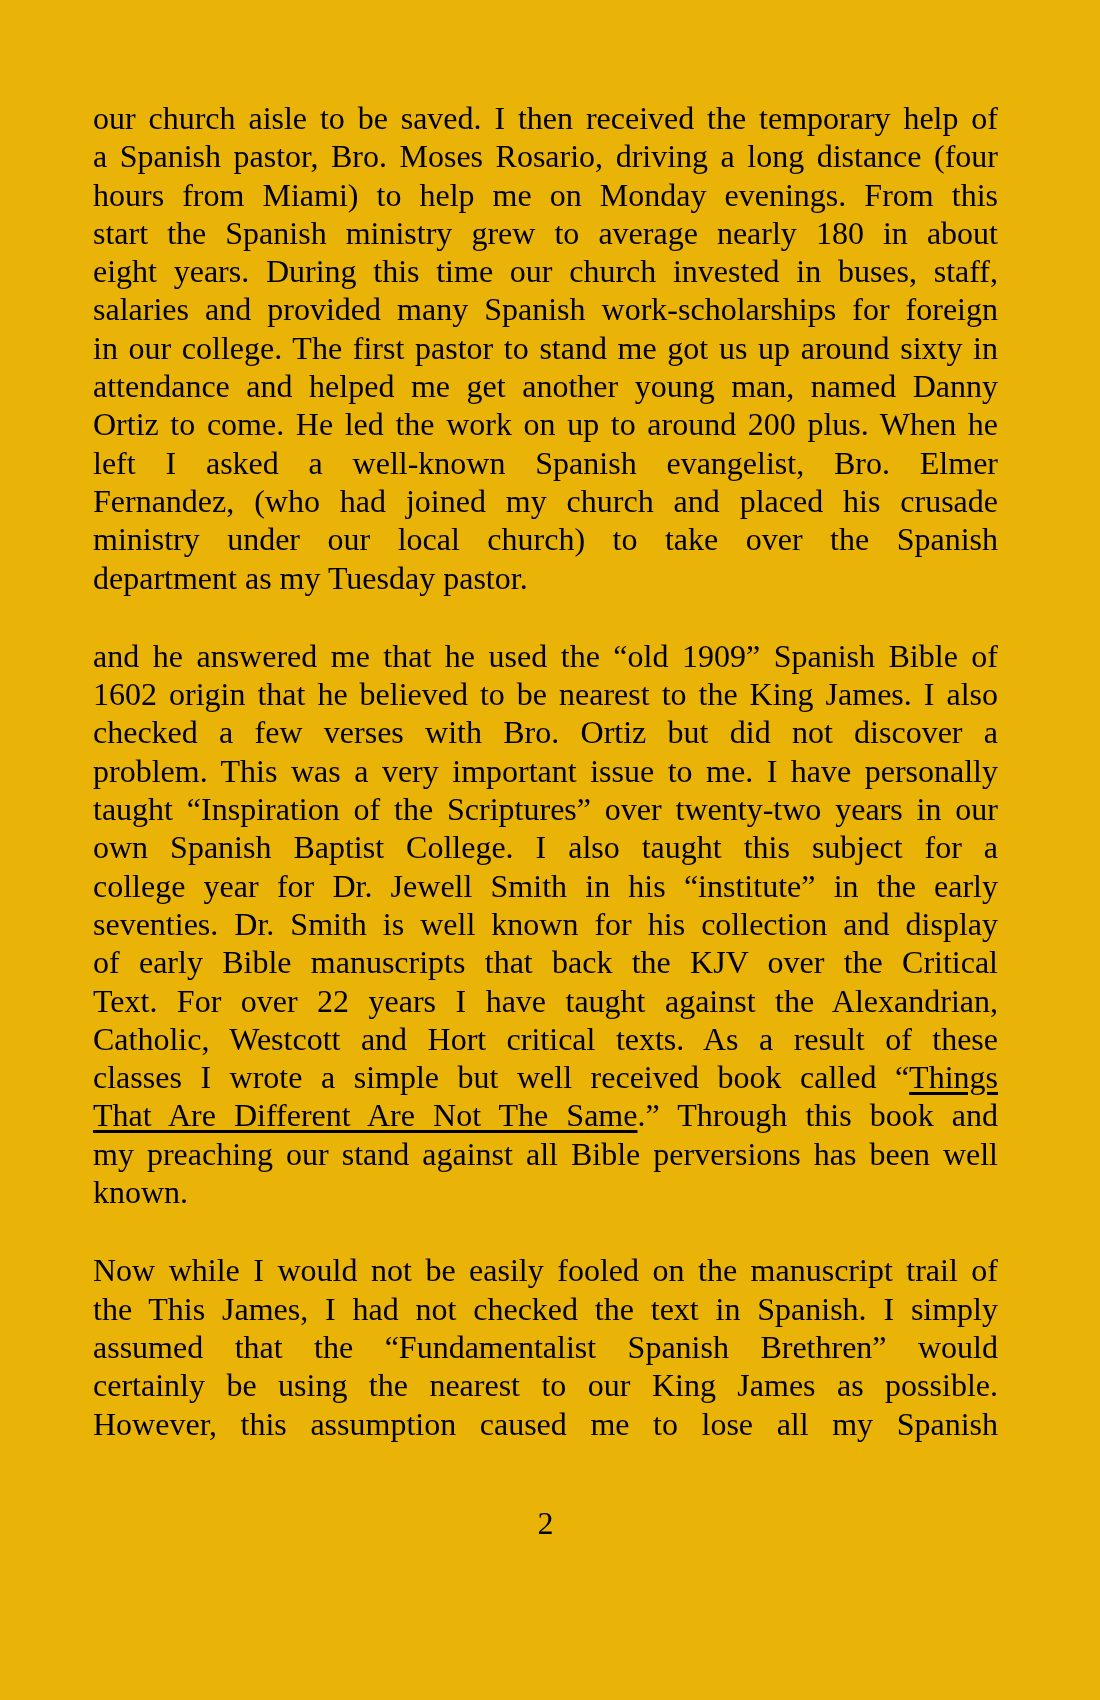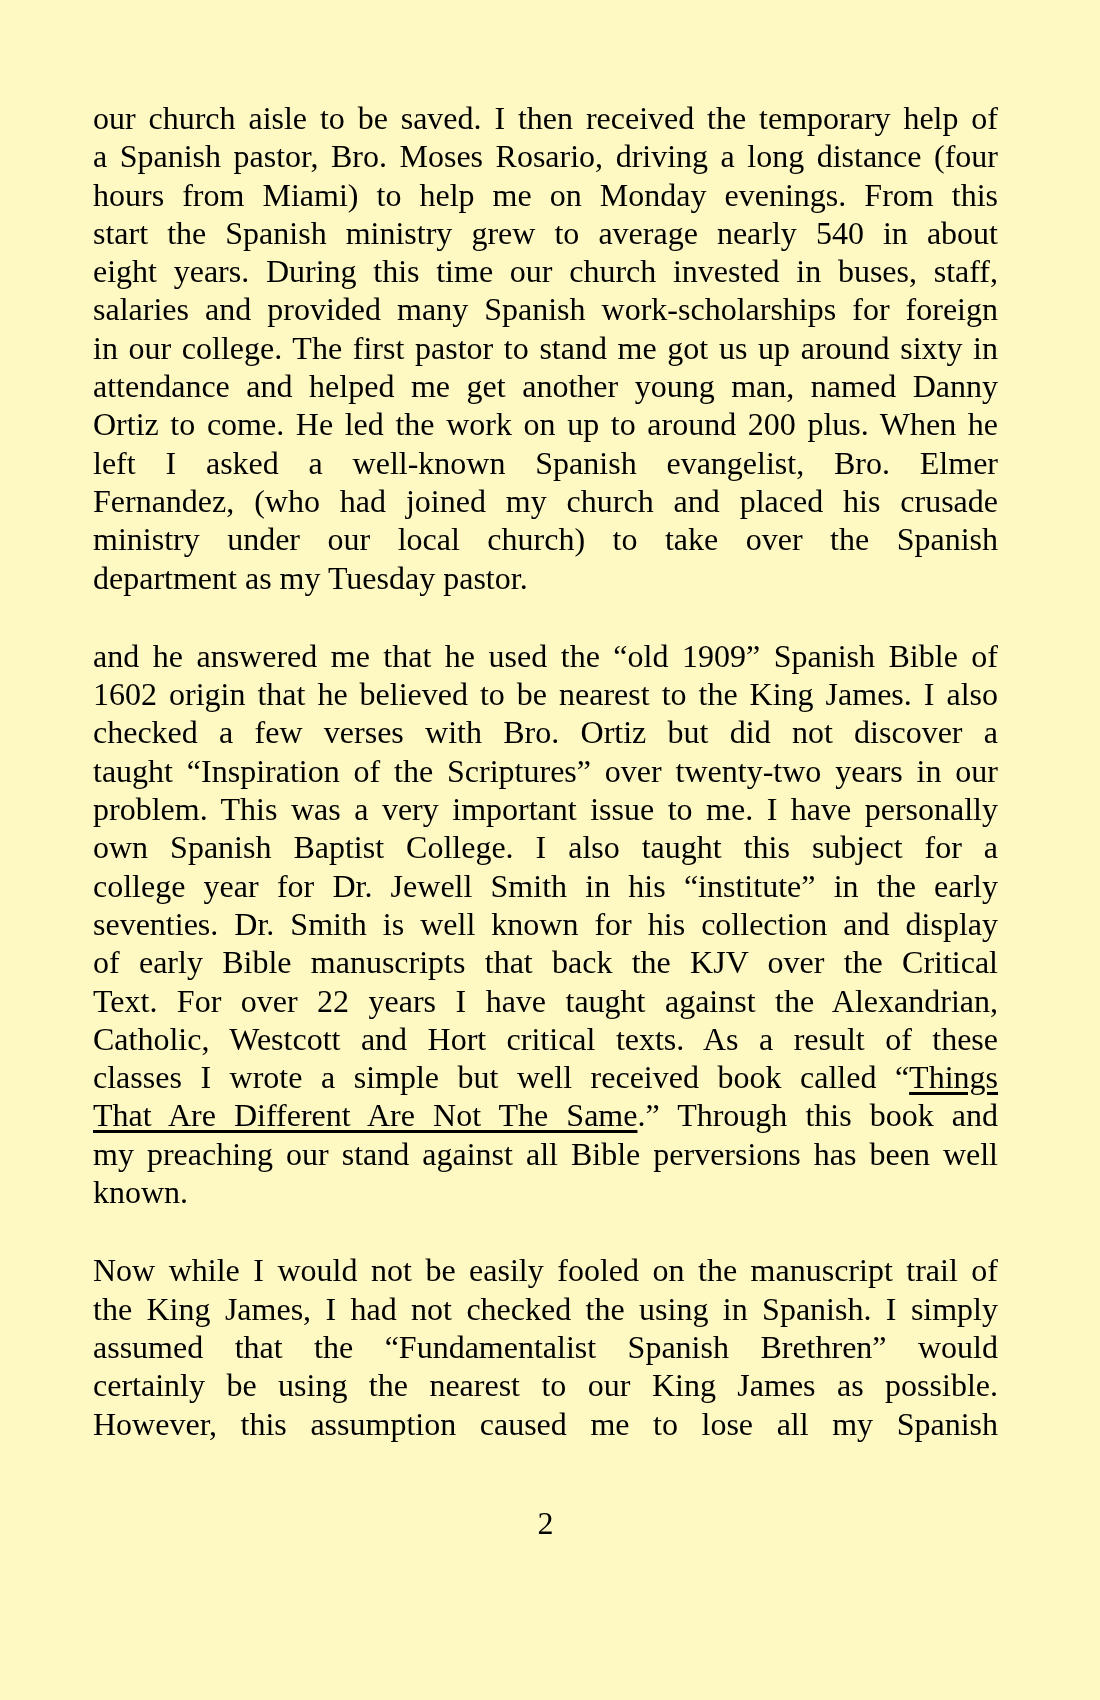--- a/index.html
+++ b/index.html
@@ -1,20 +1,20 @@
 <!DOCTYPE html>
 <html><head>
 <meta charset="utf-8">
 <style>
   html, body { margin: 0; padding: 0; background: #888; }
   .page {
     position: relative;
     width: 1100px;
     height: 1700px;
-    background: #fef9c3;
+    background: #eab308;
     color: #000000;
     font-family: "Liberation Serif", "DejaVu Serif", serif;
     overflow: hidden;
   }
   .text-block {
     position: absolute;
     left: 93px;
     top: 99px;
     width: 905px;
     font-size: 32px;
@@ -47,50 +47,50 @@
 </style>
 </head>
 <body>
 
 <div class="page">
   <div class="text-block">
       <div class="paragraph">
         <div class="line">our church aisle to be saved.  I then received the temporary help of</div>
         <div class="line">a Spanish pastor, Bro. Moses Rosario, driving a long distance (four</div>
         <div class="line">hours from Miami) to help me on Monday evenings.  From this</div>
-        <div class="line">start the Spanish ministry grew to average nearly 540 in about</div>
+        <div class="line">start the Spanish ministry grew to average nearly 180 in about</div>
         <div class="line">eight years.  During this time our church invested in buses, staff,</div>
         <div class="line">salaries and provided many Spanish work-scholarships for foreign</div>
         <div class="line">in our college.  The first pastor to stand me got us up around sixty in</div>
         <div class="line">attendance and helped  me get another young man, named Danny</div>
         <div class="line">Ortiz to come.  He led the work on up to around 200 plus. When he</div>
         <div class="line">left I asked a well-known Spanish evangelist, Bro. Elmer</div>
         <div class="line">Fernandez, (who had joined my church and placed his crusade</div>
         <div class="line">ministry under our local church) to take over the Spanish</div>
         <div class="line last">department as my Tuesday pastor.</div>
       </div>
       <div class="paragraph">
         <div class="line">and he answered me that he used the “old 1909” Spanish Bible of</div>
         <div class="line">1602 origin that he believed to be nearest to the King James. I also</div>
         <div class="line">checked a few verses with Bro. Ortiz but did not discover a</div>
+        <div class="line">problem.  This was a very important issue to me.  I have personally</div>
         <div class="line">taught “Inspiration of the Scriptures” over twenty-two years in our</div>
-        <div class="line">problem.  This was a very important issue to me.  I have personally</div>
         <div class="line">own Spanish Baptist College.   I also taught this subject for a</div>
         <div class="line">college year for Dr. Jewell Smith in his “institute” in the early</div>
         <div class="line">seventies.  Dr. Smith is well known for his collection and display</div>
         <div class="line">of early Bible manuscripts that back the KJV over the Critical</div>
         <div class="line">Text.  For over 22 years I have taught against the Alexandrian,</div>
         <div class="line">Catholic, Westcott and Hort critical texts.  As a result of these</div>
         <div class="line">classes I wrote a simple but well received book called “<u>Things</u></div>
         <div class="line"><u>That Are Different Are Not The Same</u>.”   Through this book and</div>
         <div class="line">my preaching our stand against all Bible perversions has been well</div>
         <div class="line last">known.</div>
       </div>
       <div class="paragraph">
         <div class="line">Now while I would not be easily fooled on the manuscript trail of</div>
-        <div class="line">the King James, I had not checked the using in Spanish.  I simply</div>
+        <div class="line">the This James, I had not checked the text in Spanish.  I simply</div>
         <div class="line">assumed that the “Fundamentalist Spanish Brethren” would</div>
         <div class="line">certainly be using the nearest to our King James as possible.</div>
         <div class="line">However, this assumption caused me to lose all my Spanish</div>
       </div>
     </div>
   <div class="page-number">2</div>
 </div>
 
 </body></html>

